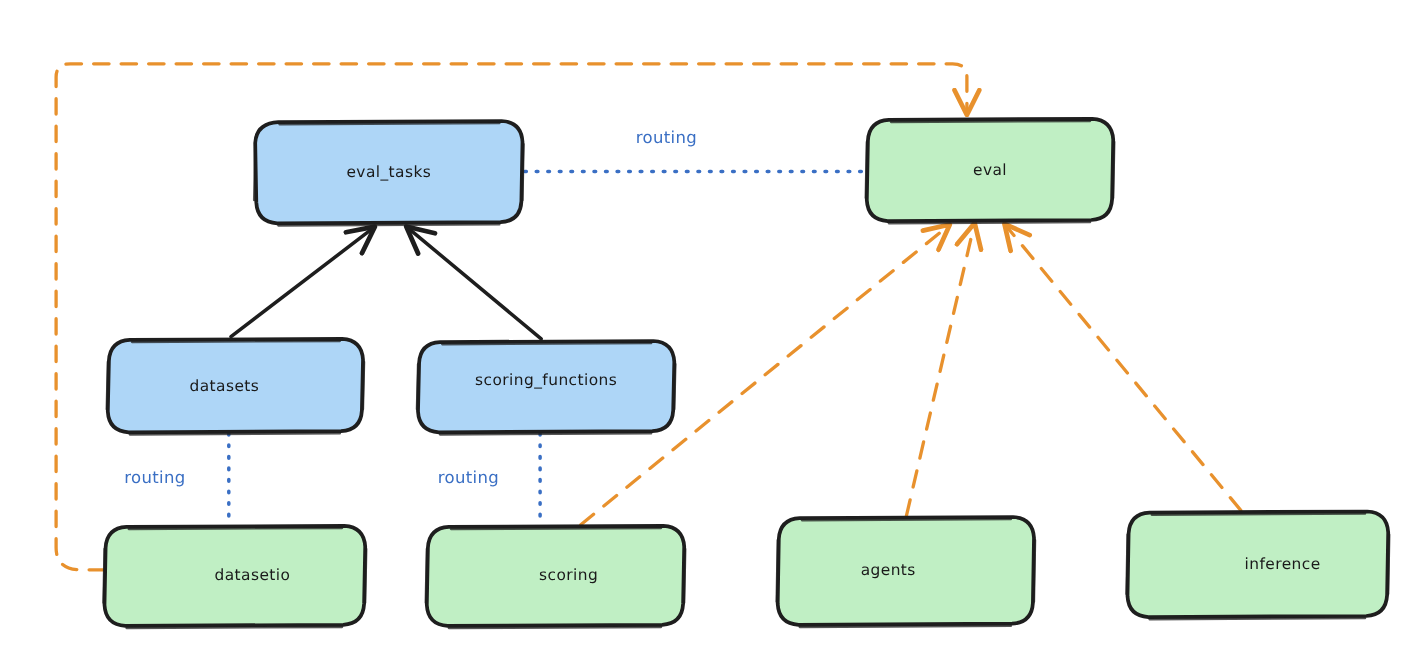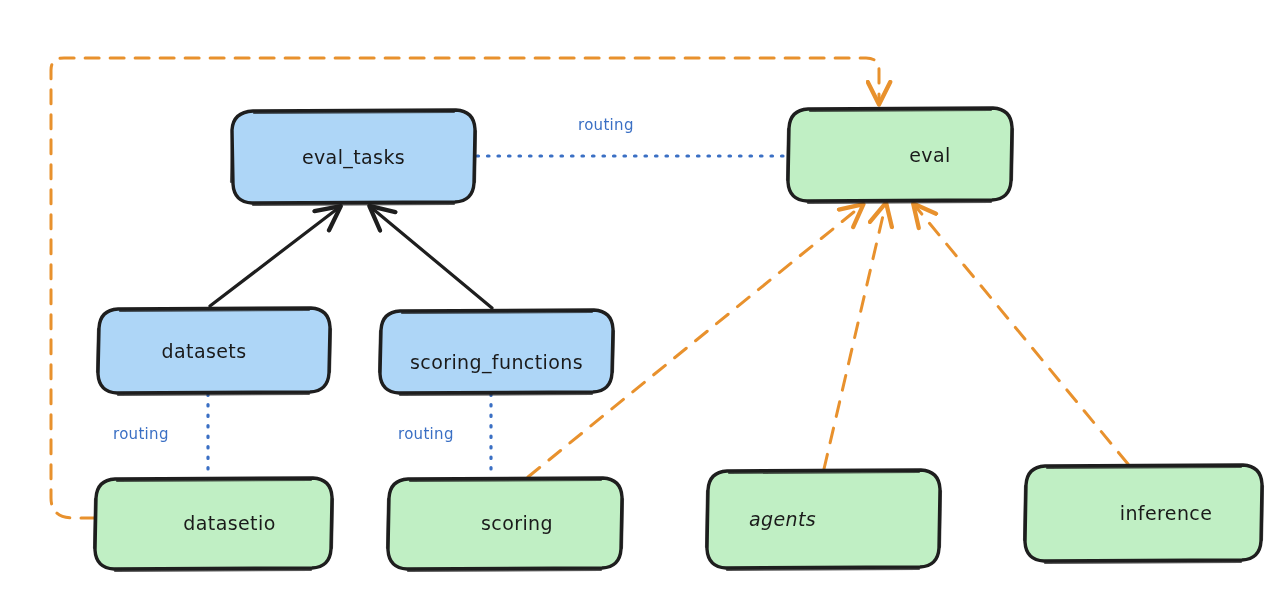--- a/index.html
+++ b/index.html
@@ -20,21 +20,21 @@
     width: 1280px;
     height: 596px;
   }
   .node-label {
     position: absolute;
     display: flex;
     align-items: center;
     justify-content: center;
     text-align: center;
     font-family: "DejaVu Sans", sans-serif;
-    font-size: 19px;
+    font-size: 14px;
     color: #1a1a1a;
     letter-spacing: 0.4px;
     pointer-events: none;
     white-space: nowrap;
   }
   .edge-label {
     position: absolute;
     font-family: "DejaVu Sans", sans-serif;
     font-size: 15px;
     color: #3a6fc4;
@@ -127,23 +127,23 @@
     <path d="M 729 473 L 919 472 M 941 491 L 940 547 M 919 569 L 727 570 M 706 547 L 707 491" fill="none" stroke="#1e1e1e" stroke-width="2.1" stroke-linecap="round" opacity="0.75"></path>
   </g>
 
   <g>
     <path d="M 1045 466 L 1243 465 Q 1261 466 1262 484 L 1261 541 Q 1260 559 1242 560 L 1044 561 Q 1026 560 1025 542 L 1026 485 Q 1027 467 1045 466 Z" fill="#c0efc4" stroke="#1e1e1e" stroke-width="3.4" stroke-linejoin="round"></path>
     <path d="M 1047 468 L 1241 467 M 1263 486 L 1262 540 M 1241 562 L 1045 563 M 1024 540 L 1025 486" fill="none" stroke="#1e1e1e" stroke-width="2.1" stroke-linecap="round" opacity="0.75"></path>
   </g>
 </svg>
 
 <div class="node-label" style="left:232px; top:110px; width:243px; height:93px;">eval_tasks</div>
-<div class="node-label" style="left:788px; top:108px; width:224px; height:93px;padding-left:30px;">eval</div>
+<div class="node-label" style="left:788px; top:108px; width:224px; height:93px;">eval</div>
 <div class="node-label" style="left:98px; top:308px; width:212px; height:85px;">datasets</div>
-<div class="node-label" style="left:380px; top:310px; width:233px; height:104px;">scoring_functions</div>
+<div class="node-label" style="left:380px; top:294px; width:233px; height:104px;">scoring_functions</div>
 <div class="node-label" style="left:95px; top:478px; width:237px; height:90px;padding-left:16px;">datasetio</div>
 <div class="node-label" style="left:388px; top:478px; width:234px; height:90px;padding-left:12px;">scoring</div>
-<div class="node-label" style="left:682px; top:470px; width:201px; height:97px;font-style:italic;">agents</div>
+<div class="node-label" style="left:707px; top:470px; width:201px; height:97px;">agents</div>
 <div class="node-label" style="left:1025px; top:465px; width:282px; height:95px;">inference</div>
 
 <div class="edge-label" style="left:578px; top:116px;">routing</div>
 <div class="edge-label" style="left:113px; top:425px;">routing</div>
 <div class="edge-label" style="left:398px; top:425px;">routing</div>
 
 </body></html>

